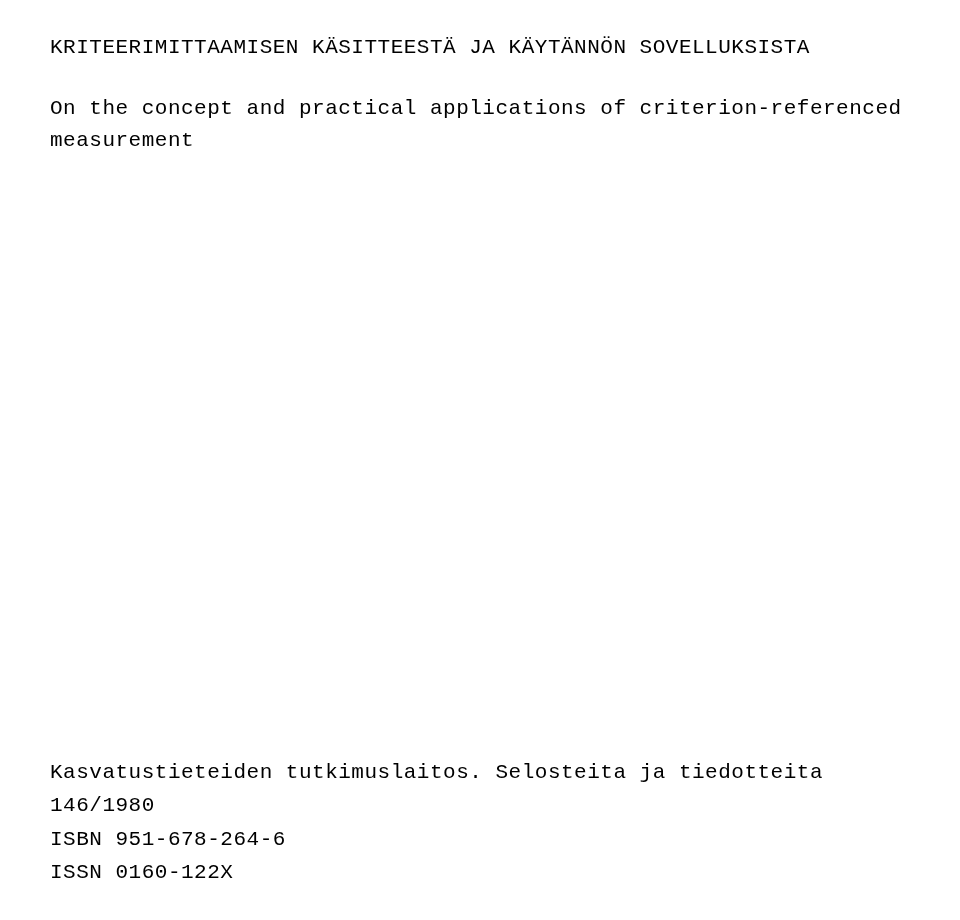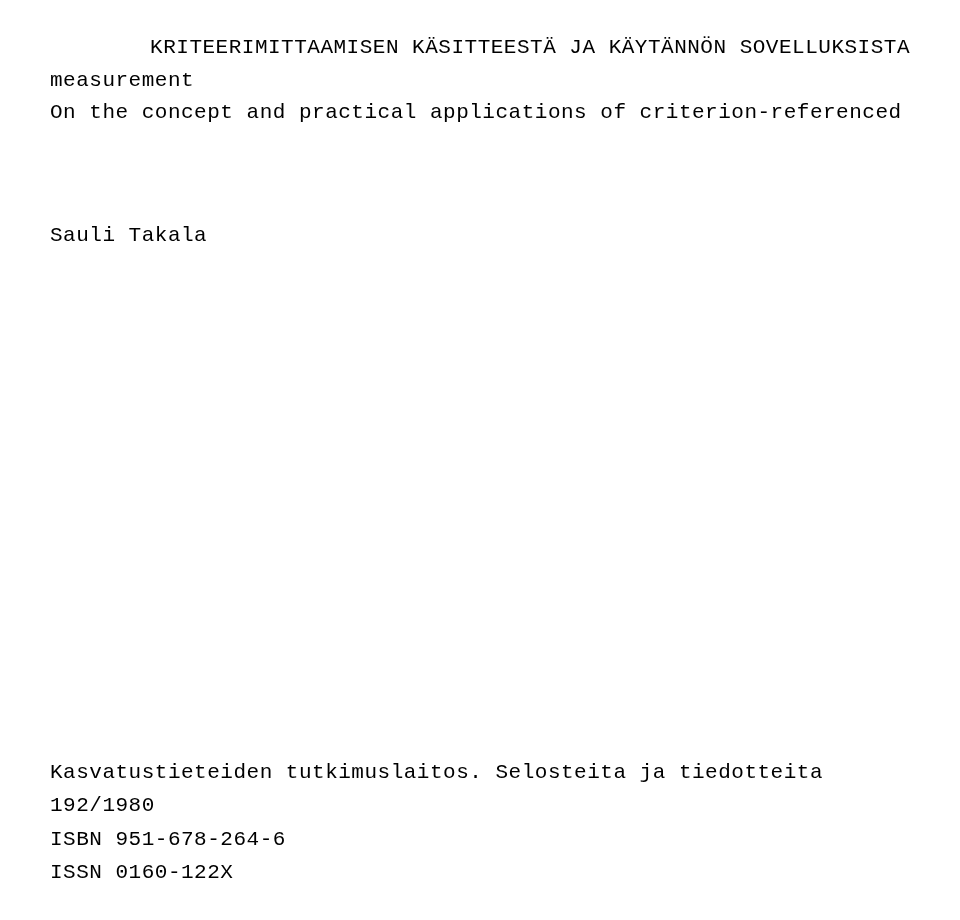--- a/index.html
+++ b/index.html
@@ -15,21 +15,21 @@
     letter-spacing: 0.5px;
   }
   .page {
     padding: 32px 50px 0 50px;
     box-sizing: border-box;
     width: 100%;
     height: 100%;
     position: relative;
   }
   .title {
-    text-align: right;
+    margin-bottom: 28px;
   }
   .subtitle {
     margin-bottom: 0;
   }
   .author {
     margin-top: 90px;
   }
   .footer-block {
     position: absolute;
     bottom: 30px;
@@ -39,23 +39,22 @@
   .footer-line {
     line-height: 1.6;
   }
 </style>
 </head>
 <body>
 
 <div class="page">
   <div class="title">KRITEERIMITTAAMISEN KÄSITTEESTÄ JA KÄYTÄNNÖN SOVELLUKSISTA</div>
   <div class="subtitle">
+    <div>On the concept and practical applications of criterion-referenced</div>
     <div>measurement</div>
-    <div>On the concept and practical applications of criterion-referenced</div>
   </div>
-  <div class="author">Sauli Takala</div>
 
   <div class="footer-block">
-    <div class="footer-line">Kasvatustieteiden tutkimuslaitos. Selosteita ja tiedotteita 192/1980</div>
+    <div class="footer-line">Kasvatustieteiden tutkimuslaitos. Selosteita ja tiedotteita 146/1980</div>
     <div class="footer-line">ISBN 951-678-264-6</div>
     <div class="footer-line">ISSN 0160-122X</div>
   </div>
 </div>
 
 </body></html>

